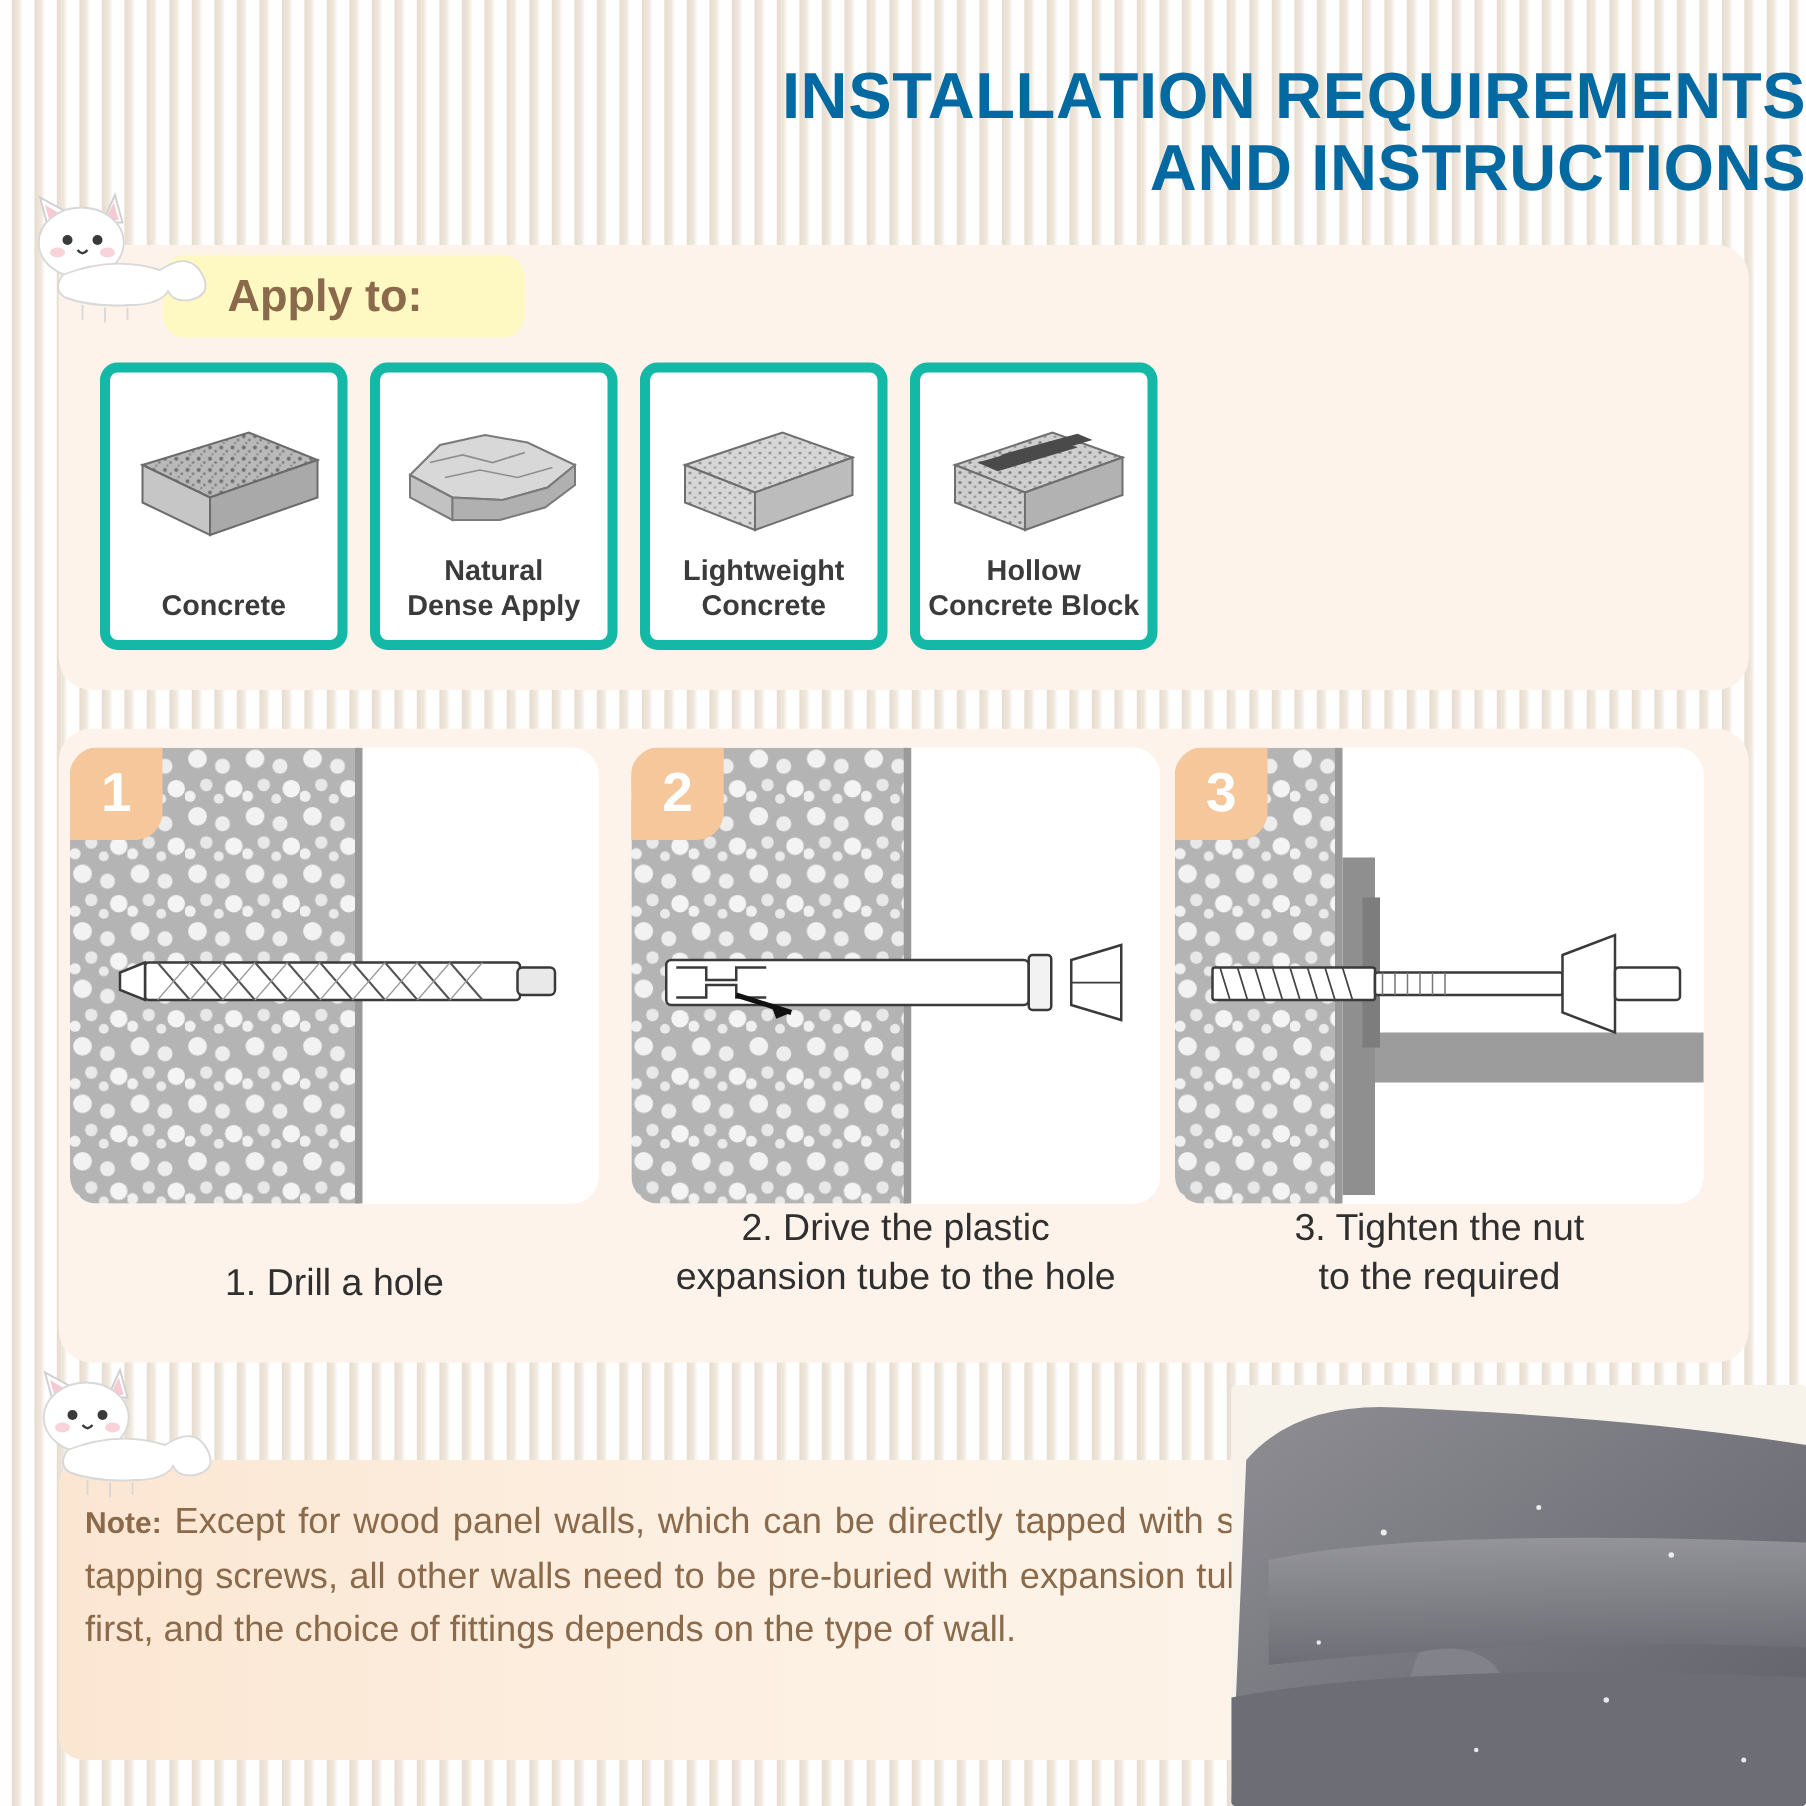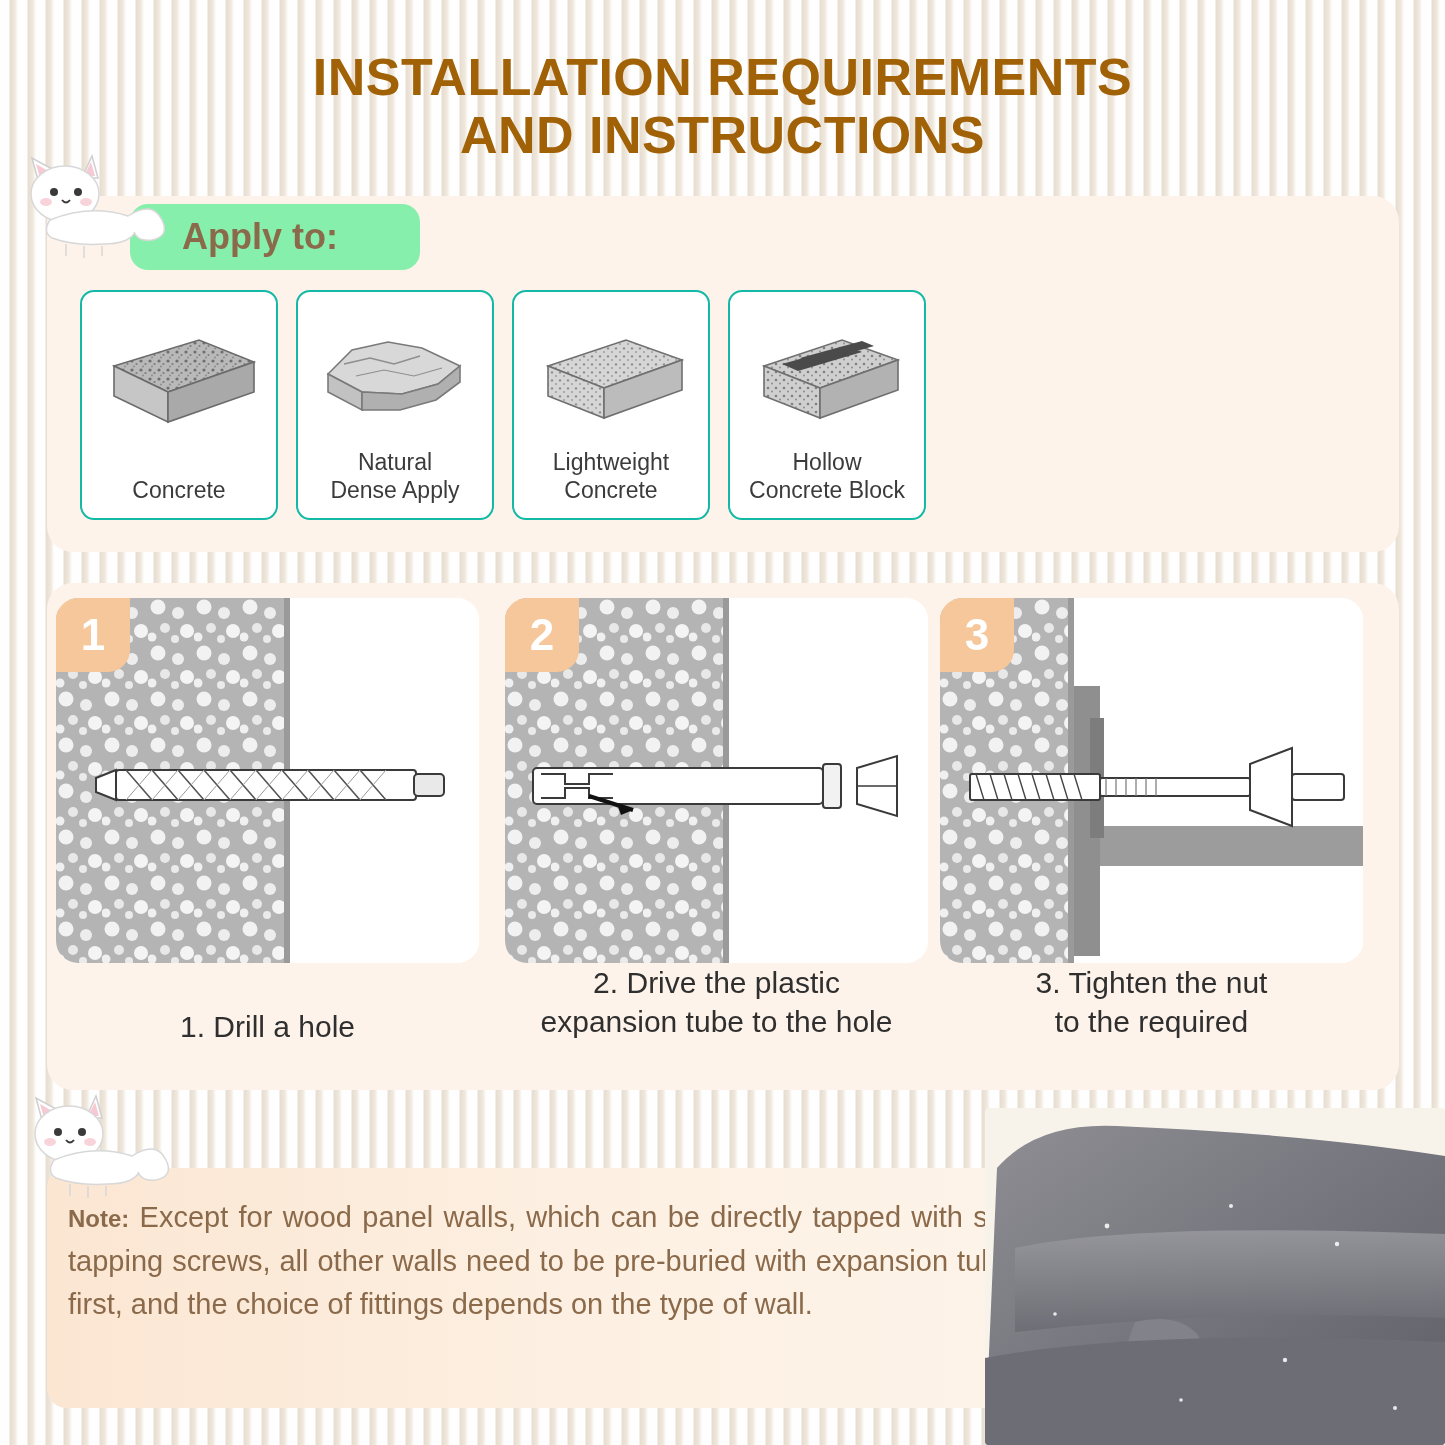--- a/index.html
+++ b/index.html
@@ -35,22 +35,22 @@
     inset: 0;
     z-index: 2;
   }
 
   
   .title {
     position: absolute;
     top: 48px;
     left: 0;
     width: 100%;
-    text-align: center;
-    color: #a16207;
+    text-align: right;
+    color: #0369a1;
     font-size: 52px;
     font-weight: bold;
     line-height: 1.12;
     letter-spacing: 0.5px;
     font-family: "Liberation Sans", sans-serif;
   }
   .title .l2 { display: block; }
 
   
   .panel {
@@ -79,21 +79,21 @@
     border-radius: 20px;
   }
 
   
   .apply-label {
     position: absolute;
     left: 130px;
     top: 204px;
     width: 290px;
     height: 66px;
-    background: #86efac;
+    background: #fef9c3;
     border-radius: 18px;
   }
   .apply-label span {
     position: absolute;
     left: 52px;
     top: 12px;
     font-size: 36px;
     font-weight: bold;
     color: #8a6a4a;
     font-family: "Liberation Sans", sans-serif;
@@ -103,29 +103,30 @@
     position: absolute;
     left: 80px;
     top: 290px;
     width: 1290px;
     display: flex;
     gap: 18px;
   }
   .mat-card {
     width: 198px;
     height: 230px;
-    border: 2px solid #14b8a6;
+    border: 8px solid #14b8a6;
     border-radius: 14px;
     background: #ffffff;
     position: relative;
     display: flex;
     flex-direction: column;
     align-items: center;
     justify-content: flex-start;
     box-sizing: border-box;
+    font-weight: bold;
   }
   .mat-art {
     width: 170px;
     height: 135px;
     margin-top: 22px;
   }
   .mat-name {
     position: absolute;
     bottom: 14px;
     left: 0;

